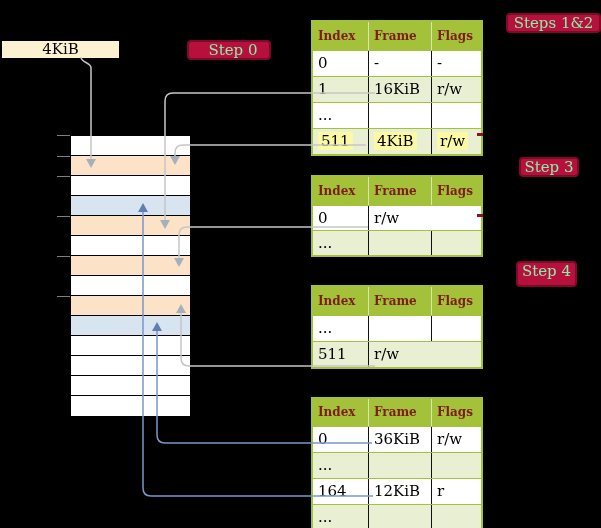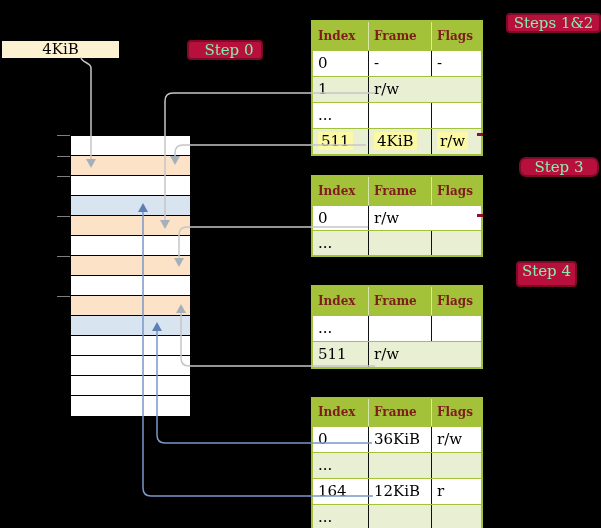--- a/index.html
+++ b/index.html
@@ -4,23 +4,23 @@
 <style>
   html,body{margin:0;padding:0;background:#000;}
   .stage{position:relative;width:601px;height:528px;background:#000;overflow:hidden;
          font-family:"DejaVu Serif","Liberation Serif",serif;}
   
   .box-4kib{position:absolute;left:2px;top:41px;width:117px;height:17px;background:#fcf2d2;
             color:#000;font-size:15px;line-height:17px;text-align:center;z-index:3;}
   
   .step-label{position:absolute;background:#b8103c;border:2px solid #7d0b28;border-radius:4px;
               color:#86efac;font-size:15px;line-height:16px;text-align:center;z-index:3;box-sizing:border-box;}
-  .step0{left:187px;top:40px;width:76px;height:20px;padding-left:8px;}
+  .step0{left:187px;top:40px;width:84px;height:20px;padding-left:8px;}
   .steps12{left:506px;top:13px;width:95px;height:20px;}
-  .step3{left:519px;top:157px;width:80px;height:20px;border-radius:7px;}
+  .step3{left:519px;top:157px;width:60px;height:20px;}
   .step4{left:516px;top:261px;width:61px;height:26px;}
   
   .memory{position:absolute;left:70px;top:135px;width:119px;height:280px;border:1px solid #000;
           background:#fff;z-index:1;box-sizing:content-box;}
   .mem-row{width:100%;height:19px;border-bottom:1px solid #000;box-sizing:content-box;}
   .mem-row:last-child{border-bottom:none;}
   .mem-white{background:#ffffff;}
   .mem-peach{background:#fce3c8;}
   .mem-blue{background:#d9e4f1;}
   .tick{position:absolute;left:57px;width:13px;height:1px;background:#7f7f7f;z-index:2;}
@@ -91,20 +91,21 @@
         <div class="pt-cell c2">Flags</div>
       </div>
       <div class="pt-body">
         <div class="pt-row">
           <div class="pt-cell c0">0</div>
           <div class="pt-cell c1">-</div>
           <div class="pt-cell c2">-</div>
         </div>
         <div class="pt-row shaded">
           <div class="pt-cell c0">1</div>
+          <div class="pt-cell c1">16KiB</div>
           <div class="pt-cell c2">r/w</div>
         </div>
         <div class="pt-row">
           <div class="pt-cell c0">...</div>
           <div class="pt-cell c1"></div>
           <div class="pt-cell c2"></div>
         </div>
         <div class="pt-row shaded">
           <div class="pt-cell c0"><span class="hl">511</span></div>
           <div class="pt-cell c1"><span class="hl">4KiB</span></div>

